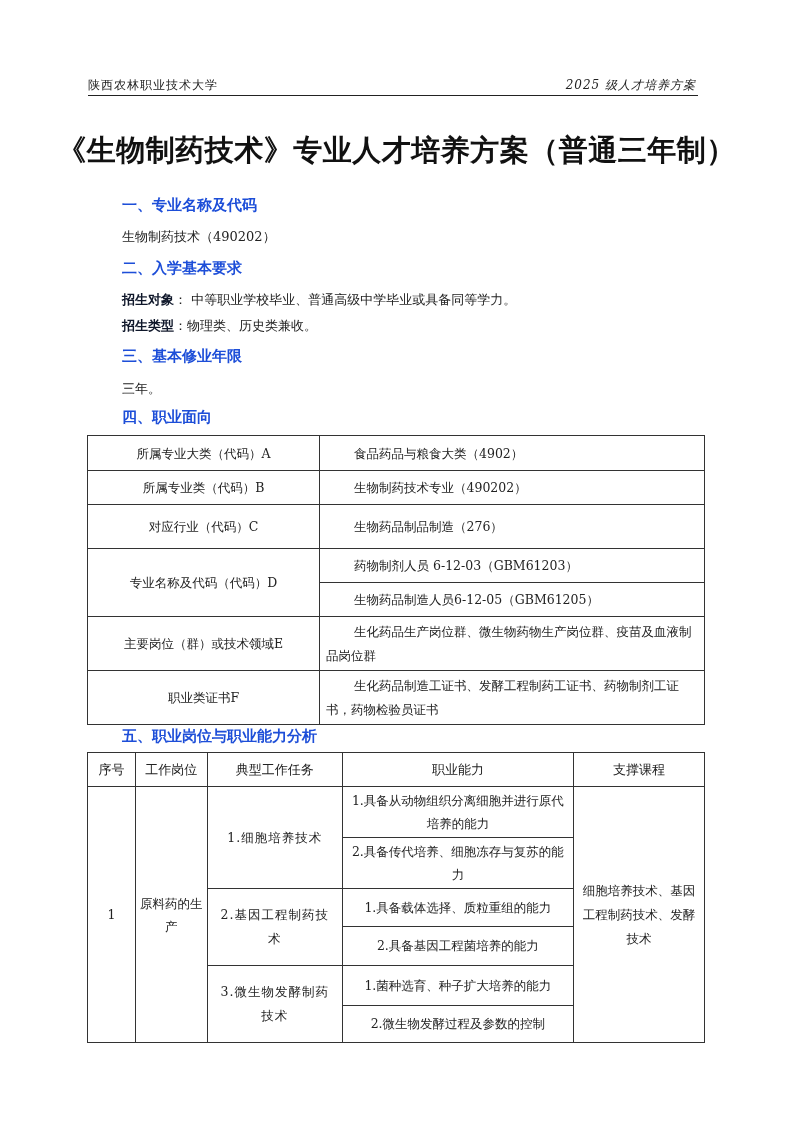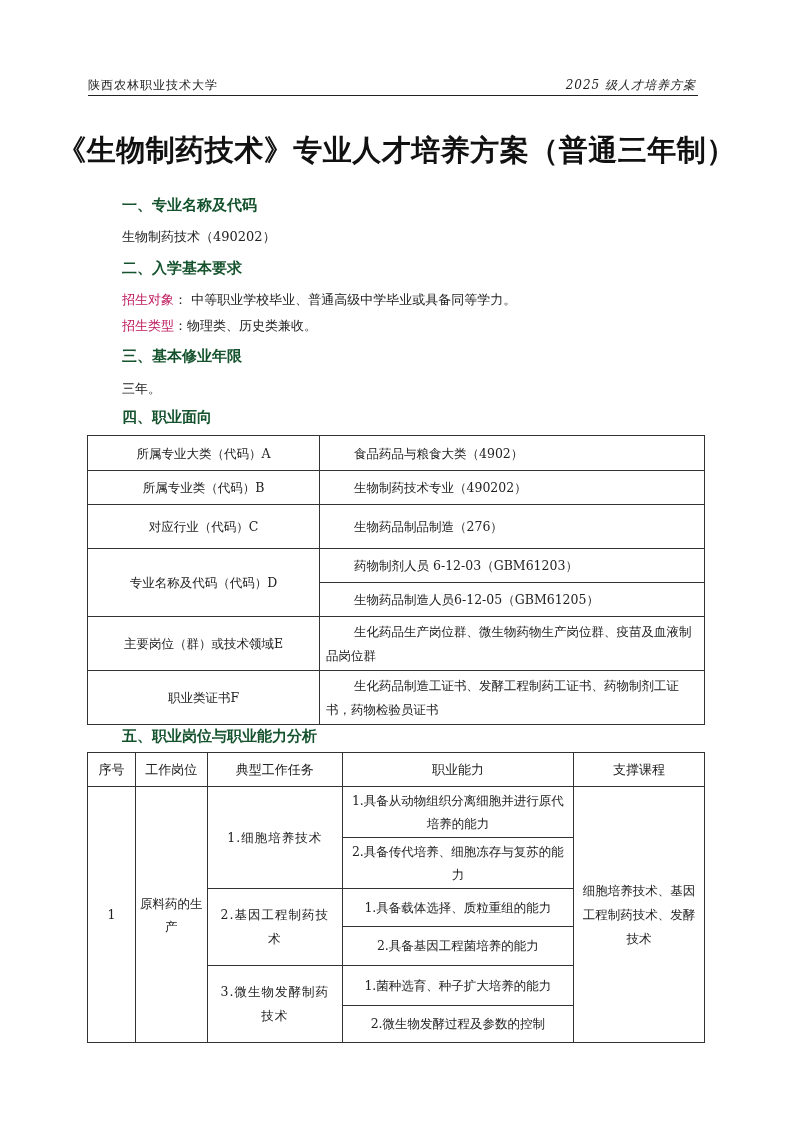--- a/index.html
+++ b/index.html
@@ -5,23 +5,23 @@
   html, body { margin:0; padding:0; background:#fff; }
   body { width:793px; height:1122px; position:relative; overflow:hidden;
          font-family:"DejaVu Serif","Liberation Serif",serif; color:#222; }
   .hdr { position:absolute; left:88px; top:74px; width:610px; height:21px;
          border-bottom:1.5px solid #222; font-size:12px; }
   .hdr .l { position:absolute; left:0; top:3px; letter-spacing:1px; }
   .hdr .r { position:absolute; right:2px; top:3px; font-style:italic; letter-spacing:1px; }
   .title { position:absolute; left:0; width:793px; top:131px; text-align:center;
            font-family:"DejaVu Sans","Liberation Sans",sans-serif; font-size:29px; font-weight:bold; color:#111; letter-spacing:0.5px; }
   .h { position:absolute; left:122px; font-family:"DejaVu Sans","Liberation Sans",sans-serif;
-       font-size:15px; font-weight:bold; color:#14532d; }
+       font-size:15px; font-weight:bold; color:#1d4ed8; }
   .p { position:absolute; left:122px; font-size:13px; color:#222; }
-  .p b { font-family:"DejaVu Sans","Liberation Sans",sans-serif; font-weight:normal; color:#be185d; }
+  .p b { font-family:"DejaVu Sans","Liberation Sans",sans-serif; font-weight:bold; color:#0f172a; }
   table { position:absolute; border-collapse:collapse; font-size:12.5px; color:#222; }
   td, th { border:1.3px solid #333; font-weight:normal; padding:0; line-height:23px; }
   #t1 { left:87px; top:435px; width:618px; }
   #t1 td.k { width:231px; text-align:center; }
   #t1 td.v { padding-left:34px; }
   #t1 td.vw { padding:2px 6px 2px 6px; text-indent:28px; line-height:24px; }
   #t2 { left:87px; top:752px; width:618px; }
   #t2 th { height:33px; text-align:center; font-size:13px; }
   #t2 td { vertical-align:middle;text-align:center; }
   #t2 td.c { text-align:center; }

